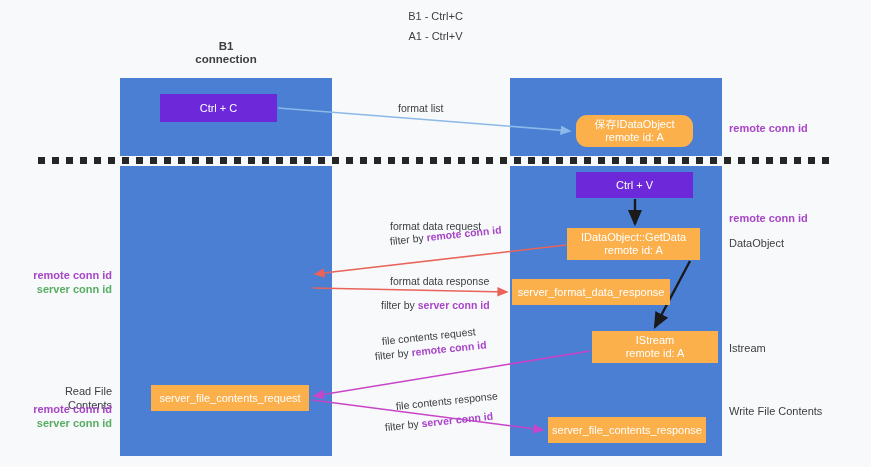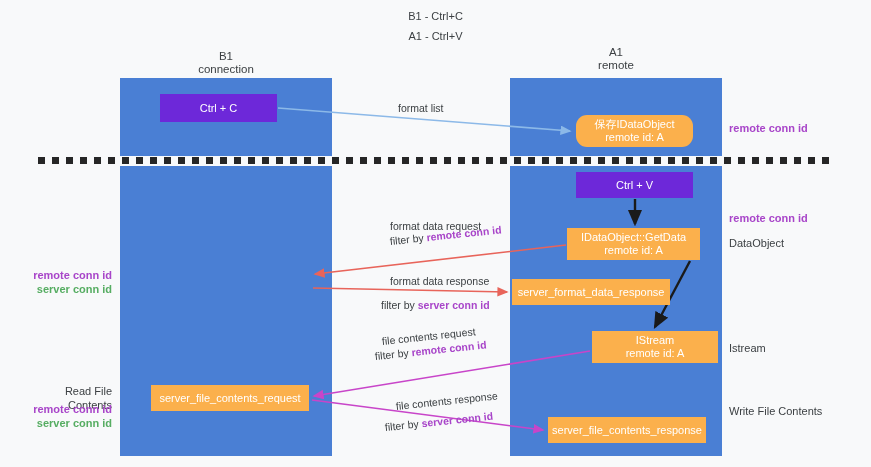--- a/index.html
+++ b/index.html
@@ -28,21 +28,21 @@
   }
 
   
   .col-header {
     text-align: center;
     font-size: 11.5px;
     color: #3c4043;
     line-height: 13px;
     white-space: pre-line;
   }
-  #hdr-b1 { left: 120px; top: 50px; width: 212px; }
+  #hdr-b1 { left: 120px; top: 40px; width: 212px; font-weight: bold; }
   #hdr-a1 { left: 510px; top: 46px; width: 212px; }
 
   
   .panel {
     background: #4a7fd4;
   }
   #panel-b1-top   { left: 120px; top: 78px;  width: 212px; height: 78px; }
   #panel-a1-top   { left: 510px; top: 78px;  width: 212px; height: 78px; }
   #panel-b1-bot   { left: 120px; top: 166px; width: 212px; height: 290px; }
   #panel-a1-bot   { left: 510px; top: 166px; width: 212px; height: 290px; }
@@ -127,22 +127,20 @@
 </head>
 <body>
 
 <div id="canvas">
 
   <div class="abs" id="title">B1 - Ctrl+C
 A1 - Ctrl+V</div>
 
   <div class="abs col-header" id="hdr-b1">B1
 connection</div>
-  <div class="abs col-header" id="hdr-a1">A1
-remote</div>
 
   <div class="abs panel" id="panel-b1-top"></div>
   <div class="abs panel" id="panel-a1-top"></div>
   <div class="abs panel" id="panel-b1-bot"></div>
   <div class="abs panel" id="panel-a1-bot"></div>
 
   <svg class="abs" id="arrows" viewBox="0 0 871 467" xmlns="http://www.w3.org/2000/svg">
     <defs>
       <marker id="ah-blue" markerWidth="7" markerHeight="7" refX="6" refY="3" orient="auto">
         <path d="M0,0 L7,3 L0,6 z" fill="#8cb9e8"></path>

